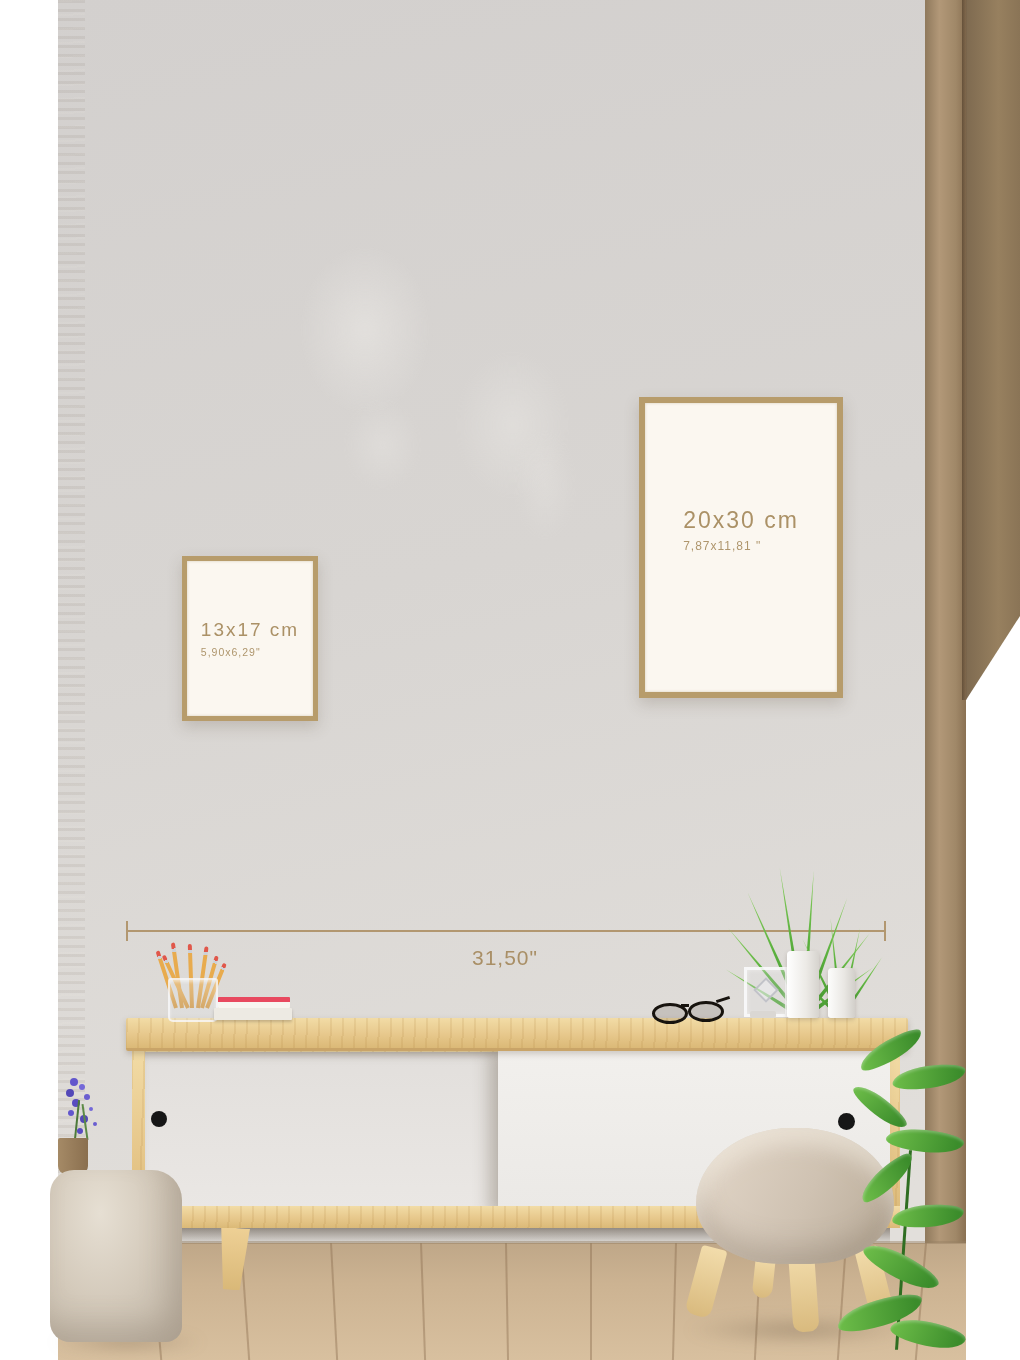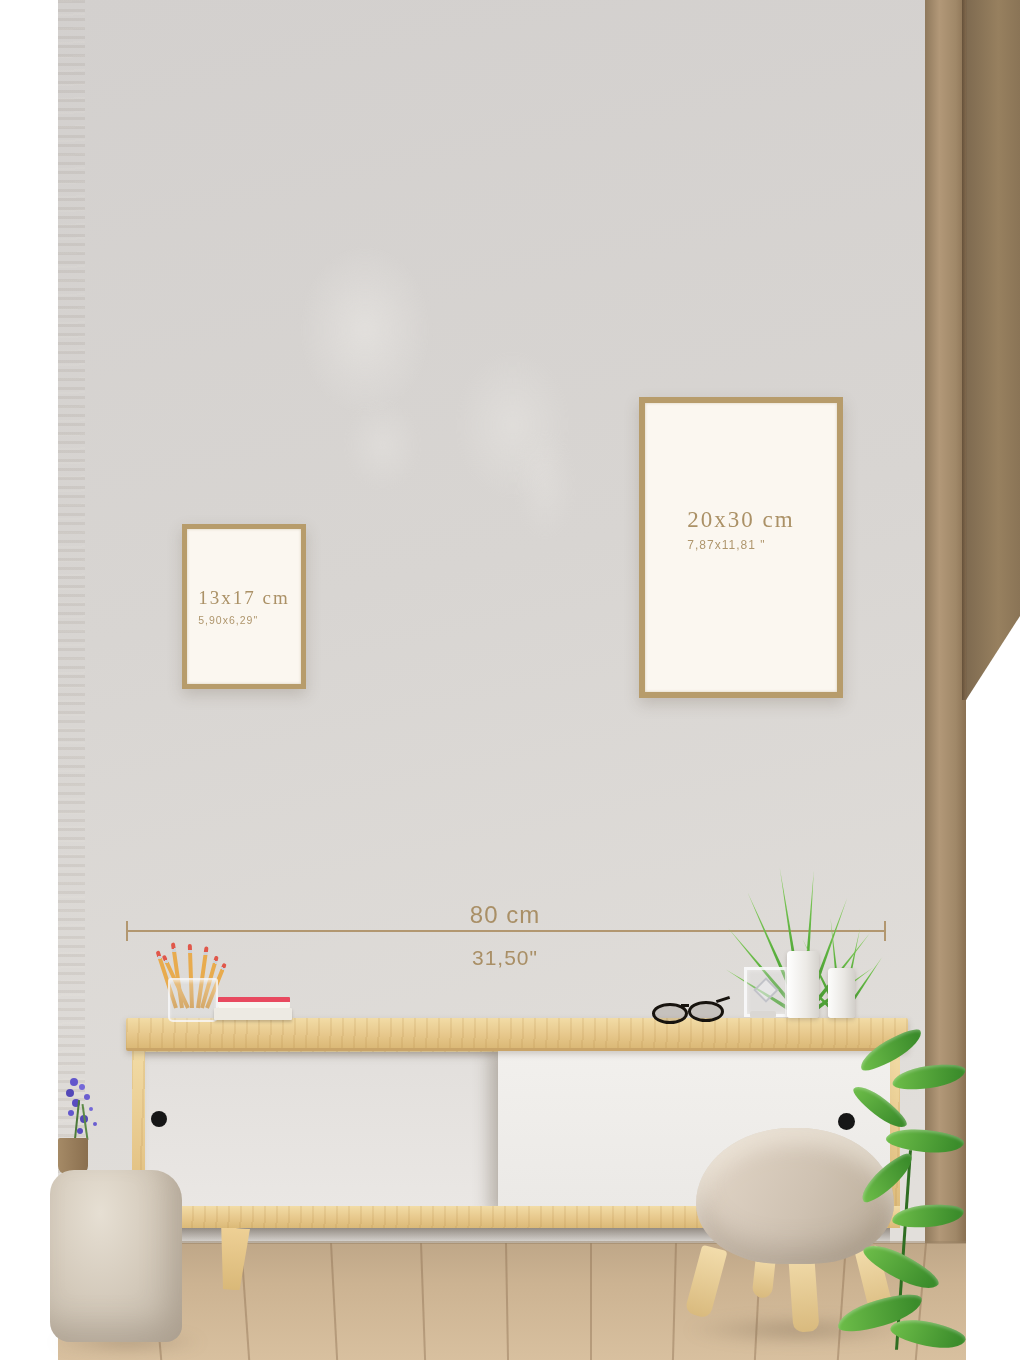--- a/index.html
+++ b/index.html
@@ -24,21 +24,21 @@
         background:linear-gradient(90deg,#7e6a50 0%,#97805f 60%,#8a7456 100%);
         clip-path:polygon(0 0,100% 0,100% 88%,0 100%);}
   .pillar-seam{left:962px;top:0;width:5px;height:700px;
         background:linear-gradient(90deg,rgba(55,40,25,.5),rgba(120,95,70,.15));}
 
   
   .frame{background:#fbf7f0;border:5px solid #b79c6b;box-sizing:border-box;
          box-shadow:0 6px 14px rgba(100,88,70,.22), inset 0 0 3px rgba(150,125,85,.35);}
   .frame-label{position:absolute;left:50%;transform:translateX(-50%);
          color:#ab9166;white-space:nowrap;text-align:center;}
-  .frame-label .cm{display:block;letter-spacing:2px;font-family:Liberation Serif, serif;}
+  .frame-label .cm{display:block;letter-spacing:2px;}
   .frame-label .in{display:block;text-align:left;letter-spacing:1px;margin-top:5px;opacity:.95;}
 
   
   .mline{background:#b29770;}
   .mtext{color:#a98f66;text-align:center;letter-spacing:1px;}
 
   
   .floor{left:58px;top:1243px;width:908px;height:117px;
         background:linear-gradient(180deg,#bfa788 0%,#ccb392 35%,#d8c09f 100%);}
   .seam{position:absolute;width:2px;background:rgba(135,105,75,.4);transform-origin:50% 0;}
@@ -74,34 +74,33 @@
   <div class="abs smudge" style="left:345px;top:400px;width:75px;height:90px;opacity:.38"></div>
   <div class="abs smudge" style="left:515px;top:430px;width:60px;height:110px;opacity:.32"></div>
 
   <div class="abs margin-left"></div>
   <div class="abs wood-trim-left wood-grain"></div>
   <div class="abs white-br"></div>
   <div class="abs pillar-front wood-grain"></div>
   <div class="abs pillar-side wood-grain"></div>
   <div class="abs pillar-seam"></div>
 
-  <div class="abs frame" style="left:182px;top:524px;width:124px;height:165px;">
+  <div class="abs frame" style="left:182px;top:556px;width:136px;height:165px;">
     <div class="frame-label" style="top:58px;">
       <span class="cm" style="font-size:19px;">13x17 cm</span>
       <span class="in" style="font-size:10.5px;">5,90x6,29"</span>
     </div>
   </div>
   <div class="abs frame" style="left:639px;top:397px;width:204px;height:301px;border-width:6px;">
     <div class="frame-label" style="top:104px;">
       <span class="cm" style="font-size:23px;">20x30 cm</span>
       <span class="in" style="font-size:12px;">7,87x11,81 "</span>
     </div>
   </div>
 
-  <div class="abs mtext" style="left:405px;top:901px;width:200px;font-size:24px;">80 cm</div>
   <div class="abs mline" style="left:127px;top:930px;width:758px;height:2px;"></div>
   <div class="abs mline" style="left:126px;top:921px;width:2px;height:20px;"></div>
   <div class="abs mline" style="left:884px;top:921px;width:2px;height:20px;"></div>
   <div class="abs mtext" style="left:405px;top:946px;width:200px;font-size:21px;">31,50"</div>
 
   <div class="abs floor">
     <div class="seam" style="left:92px;top:0;height:125px;transform:rotate(-5deg);"></div>
     <div class="seam" style="left:182px;top:0;height:125px;transform:rotate(-4deg);"></div>
     <div class="seam" style="left:272px;top:0;height:125px;transform:rotate(-3deg);"></div>
     <div class="seam" style="left:362px;top:0;height:125px;transform:rotate(-2deg);"></div>

